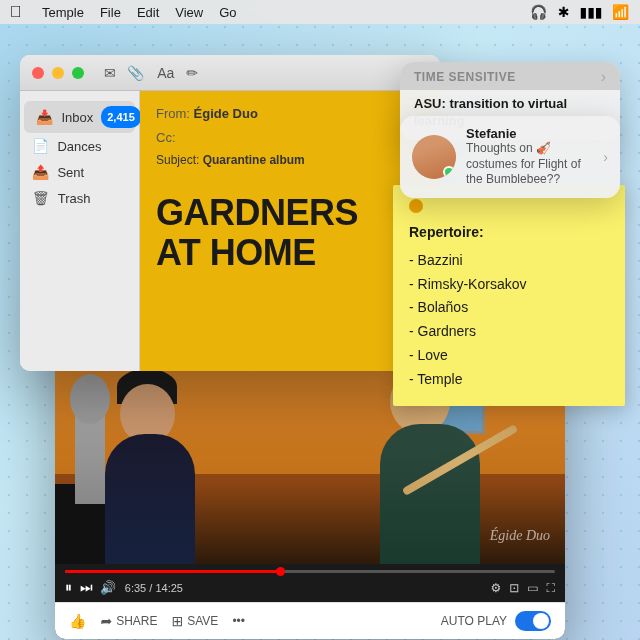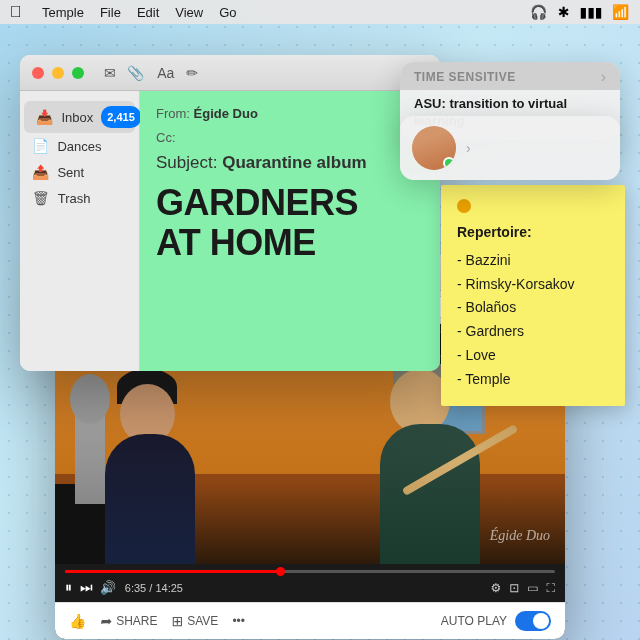--- a/index.html
+++ b/index.html
@@ -113,30 +113,30 @@
       color: white;
       border-radius: 10px;
       padding: 5px 6px;
       font-size: 11px;
       font-weight: 600;
     }
 
     .mail-content {
       flex: 1;
       padding: 14px 16px;
-      background: #86efac;
+      background: #eab308;
     }
     .mail-field {
       font-size: 13px;
       color: #555;
       margin-bottom: 6px;
       line-height: 1.4;
     }
     .mail-field strong { color: #333; }
-    .mail-subject { font-size: 17px; color: #333; margin-bottom: 10px; }
+    .mail-subject { font-size: 12px; color: #333; margin-bottom: 26px; }
     .mail-headline {
       font-size: 36px;
       font-weight: 900;
       line-height: 1.1;
       color: #1a1a1a;
       text-transform: uppercase;
       letter-spacing: -0.5px;
     }
 
     
@@ -230,21 +230,21 @@
       font-size: 12px;
       color: #555;
       line-height: 1.3;
     }
 
     
     .sticky-note {
       position: absolute;
       top: 185px;
       right: 15px;
-      width: 184px;
+      width: 232px;
       background: #f9f06b;
       padding: 14px 16px;
       border-radius: 2px;
       box-shadow: 3px 6px 20px rgba(0,0,0,0.2);
       z-index: 15;
       font-size: 14px;
       color: #1a1a1a;
       line-height: 1.7;
     }
     .sticky-dot {
@@ -630,20 +630,24 @@
   </div>
   <div class="notif-ts-content">
     <span class="notif-ts-title">ASU: transition to virtual learning</span>
   </div>
 </div>
 
 <div class="notif-stefanie">
   <div class="notif-avatar">
     <div class="notif-avatar-inner"></div>
     <div class="online-dot"></div>
+  </div>
+  <div class="notif-stef-text">
+    <div class="notif-stef-name">Stefanie</div>
+    <div class="notif-stef-msg">Thoughts on 🎻 costumes for Flight of the Bumblebee??</div>
   </div>
   <span class="notif-chevron">›</span>
 </div>
 
 <div class="sticky-note">
   <div class="sticky-dot"></div>
   <div class="sticky-title">Repertoire:</div>
   <div>- Bazzini</div>
   <div>- Rimsky-Korsakov</div>
   <div>- Bolaños</div>

